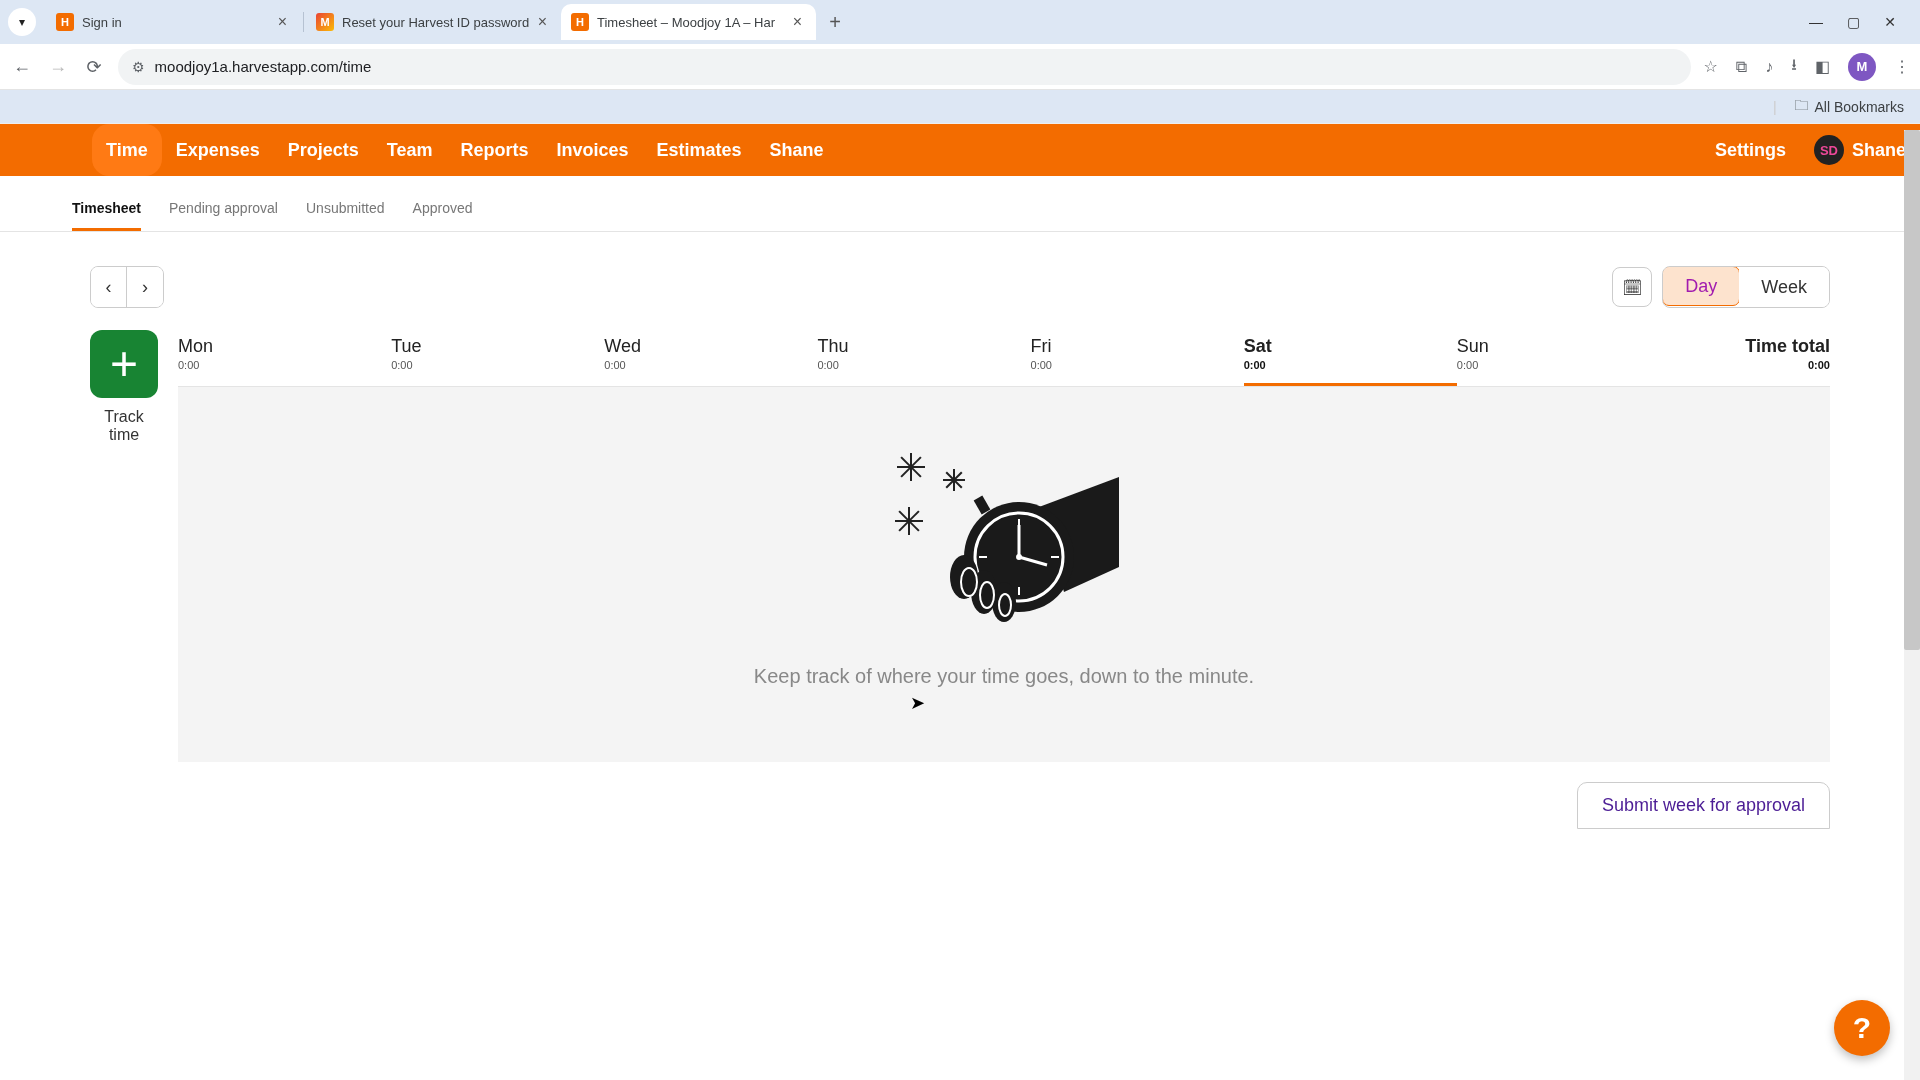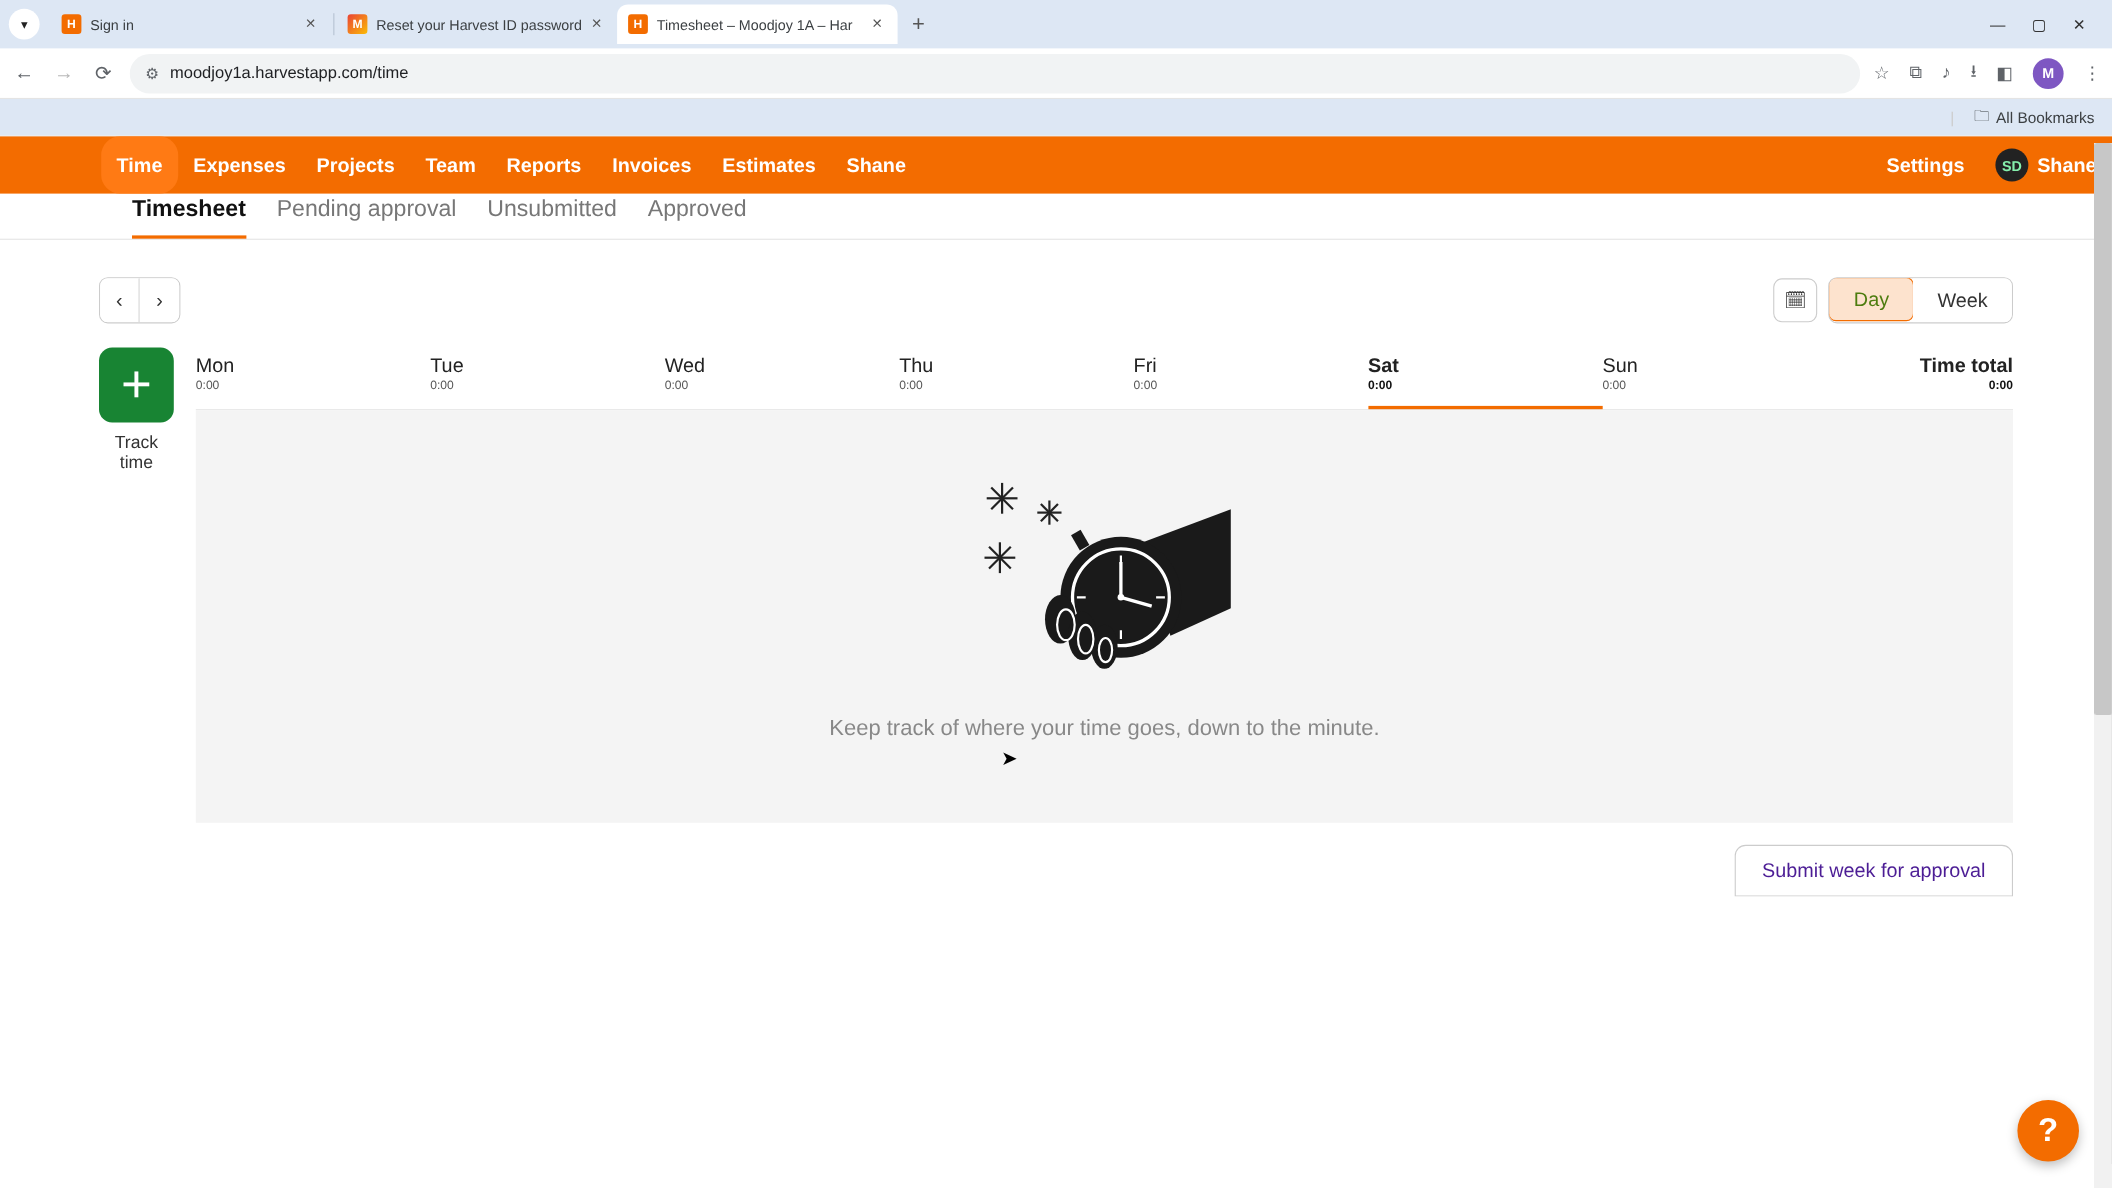--- a/index.html
+++ b/index.html
@@ -30,40 +30,40 @@
   .avatar-circle { width:28px; height:28px; border-radius:50%; background:#7e57c2; color:#fff; display:flex; align-items:center; justify-content:center; font-size:13px; font-weight:600;}
 
   .bookmarks-row { display:flex; justify-content:flex-end; align-items:center; height:34px; padding:0 16px; font-size:14px; color:#3c4043; border-bottom:1px solid #eee; }
   .bookmarks-row .sep { color:#ccc; margin-right:18px; }
 
   
   .app-nav { background:#f36c00; height:52px; display:flex; align-items:center; padding:0 0 0 0; color:#fff; font-weight:700; font-size:18px; }
   .app-nav .nav-item { padding:0 14px; height:52px; display:flex; align-items:center; cursor:pointer; }
   .app-nav .nav-item.active { background:#ff7a14;border-radius:17px; }
   .app-nav .spacer { flex:1; }
-  .app-nav .user-avatar { width:30px; height:30px; border-radius:50%; background:#222; color:#86efac; font-size:13px; font-weight:700; display:flex; align-items:center; justify-content:center; margin: 0 8px 0 14px; }
+  .app-nav .user-avatar { width:30px; height:30px; border-radius:50%; background:#222; color:#ec4899; font-size:13px; font-weight:700; display:flex; align-items:center; justify-content:center; margin: 0 8px 0 14px; }
   .app-nav .nav-left-pad { width:92px; }
 
-  .subnav { height:42px; border-bottom:1px solid #e4e4e4; display:flex; align-items:flex-end; padding:0 0 0 120px; gap:28px; color:#777; font-size:21px; }
+  .subnav { height:56px; border-bottom:1px solid #e4e4e4; display:flex; align-items:flex-end; padding:0 0 0 72px; gap:28px; color:#777; font-size:14px; }
   .subnav .sub-item { padding-bottom:12px; cursor:pointer; border-bottom:3px solid transparent; }
   .subnav .sub-item.active { color:#111; font-weight:700; border-bottom-color:#f36c00; }
 
   .content { padding: 34px 90px 0 90px; position:relative; }
 
   .header-row { display:flex; align-items:center; gap:18px; }
   .nav-arrows { display:flex; border:1px solid #ccc; border-radius:8px; overflow:hidden; }
   .nav-arrows button { width:36px; height:40px; background:#fff; border:none; cursor:pointer; font-size:18px; color:#333; }
   .nav-arrows button:first-child { border-right:1px solid #ccc; }
   .date-title { font-size:34px; font-weight:400; }
   .date-title strong { font-weight:800; }
   .view-controls { margin-left:auto; display:flex; align-items:center; gap:10px; }
   .cal-btn { width:40px; height:40px; border:1px solid #ccc; border-radius:8px; background:#fff; display:flex; align-items:center; justify-content:center; cursor:pointer; }
   .seg { display:flex; border:1px solid #ccc; border-radius:8px; overflow:hidden; }
   .seg button { height:40px; padding:0 22px; background:#fff; border:none; cursor:pointer; font-size:18px; color:#333; }
-  .seg button.active { background:#fde3ce; color:#4d7c0f; border:1px solid #f36c00; border-radius:7px; margin:-1px; }
+  .seg button.active { background:#fde3ce; color:#a21caf; border:1px solid #f36c00; border-radius:7px; margin:-1px; }
 
   .tracking-row { display:flex; margin-top:22px; gap:20px; align-items:flex-start; }
   .track-btn-col { width:68px; text-align:center; }
   .track-btn { width:68px; height:68px; background:#188433; border-radius:12px; color:#fff; font-size:48px; line-height:1; display:flex; align-items:center; justify-content:center; cursor:pointer; }
   .track-label { margin-top:10px; font-size:16px; color:#333; }
 
   .days-grid { flex:1; }
   .days-header { display:grid; grid-template-columns: repeat(7, 1fr) 160px; border-bottom:1px solid #e4e4e4; }
   .day-cell { padding:6px 0 12px 0; cursor:pointer; border-bottom:3px solid transparent; }
   .day-cell.active { font-weight:800; border-bottom-color:#f36c00; }

